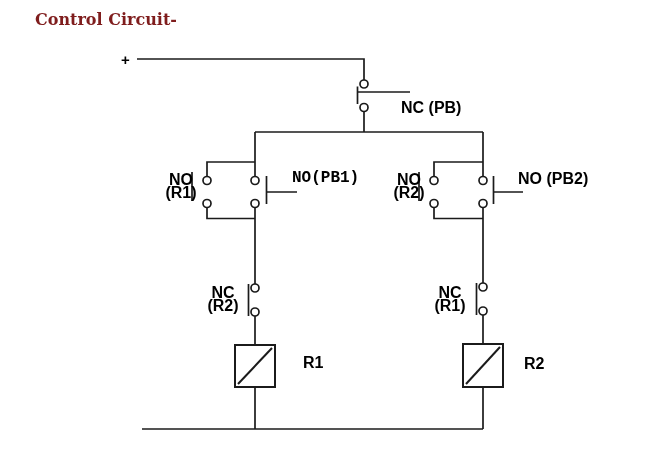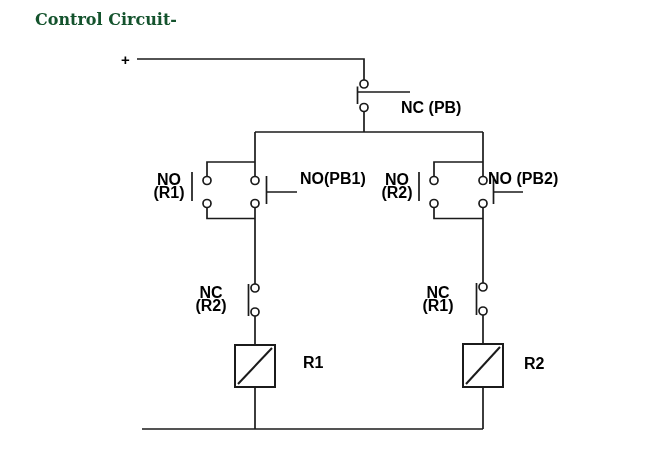--- a/index.html
+++ b/index.html
@@ -18,28 +18,28 @@
     width: 651px; height: 453px;
   }
   .lbl {
     position: absolute;
     color: #000000;
     font-weight: bold;
     font-size: 16px;
     line-height: 13px;
     white-space: pre-line;
   }
-  .lbl.centered { text-align: center; transform: translateX(-50%); }
+  .lbl.centered { text-align: center; transform: translateX(-50%); margin-left: 12px; }
   #diagram-title {
     position: absolute;
     left: 35px; top: 10px;
     font-family: "DejaVu Serif", "Liberation Serif", serif;
     font-weight: bold;
     font-size: 16px;
-    color: #14532d;
+    color: #7f1d1d;
   }
   #plus-terminal {
     position: absolute;
     left: 121px; top: 51px;
     font-weight: bold;
     font-size: 15px;
     color: #000000;
   }
 </style>
 </head>
@@ -104,26 +104,26 @@
 
   <div id="diagram-title">Control Circuit-</div>
 
   <div id="plus-terminal">+</div>
 
   <div class="lbl" style="left:401px; top:101px;">NC (PB)</div>
 
   <div class="lbl centered" style="left:169px; top:173px;">NO
 (R1)</div>
 
-  <div class="lbl" style="left:300px; top:172px;">NO(PB1)</div>
+  <div class="lbl" style="left:292px; top:172px;font-family:Liberation Mono, monospace;">NO(PB1)</div>
 
   <div class="lbl centered" style="left:397px; top:173px;">NO
 (R2)</div>
 
-  <div class="lbl" style="left:488px; top:172px;">NO (PB2)</div>
+  <div class="lbl" style="left:518px; top:172px;">NO (PB2)</div>
 
   <div class="lbl centered" style="left:211px; top:286px;">NC
 (R2)</div>
 
   <div class="lbl centered" style="left:438px; top:286px;">NC
 (R1)</div>
 
   <div class="lbl" style="left:283px; top:356px;padding-left:20px;">R1</div>
 
   <div class="lbl" style="left:512px; top:357px;margin-left:12px;">R2</div>

